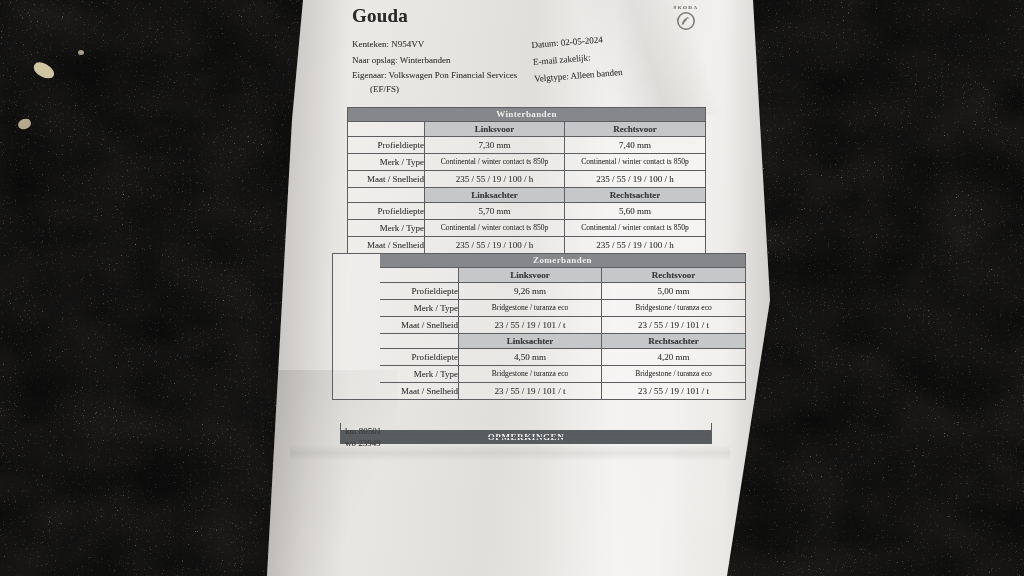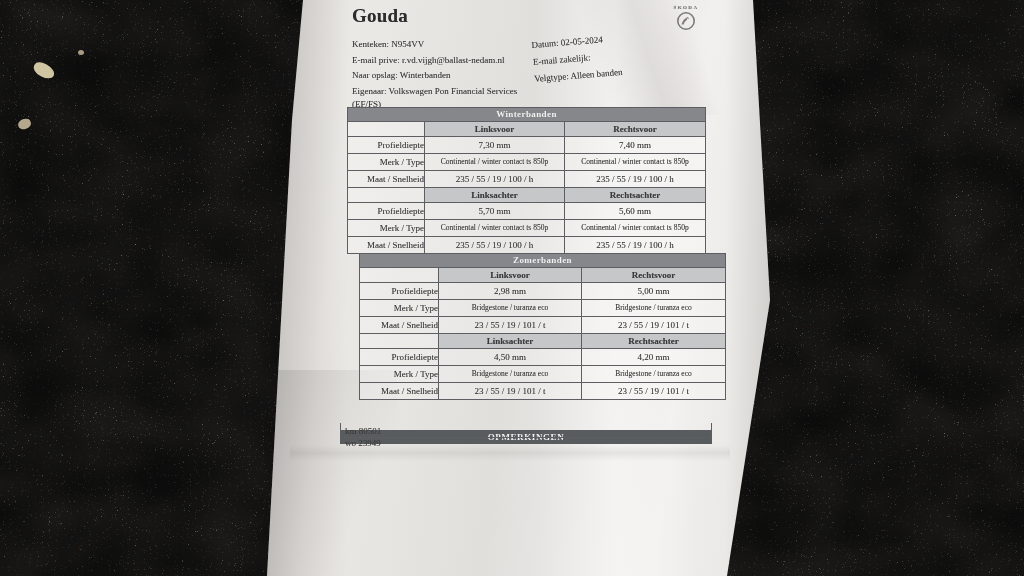--- a/index.html
+++ b/index.html
@@ -27,37 +27,37 @@
 
   .doc{position:absolute;inset:0;color:#3a3a3a;text-shadow:0 0 0.5px rgba(70,70,70,0.45);}
   .doc-title{position:absolute;left:352px;top:5px;font-size:19px;font-weight:bold;color:#2c2c2c;letter-spacing:0.2px;}
   .brand{position:absolute;left:664px;top:5px;width:44px;text-align:center;color:#7c7a76;}
   .brand-name{font-size:5px;font-weight:bold;letter-spacing:1.4px;}
   .brand svg{display:block;margin:1px auto 0;}
 
   .fields{position:absolute;font-size:9px;}
   .fl{left:352px;top:37px;width:226px;line-height:15.5px;}
   .fr{left:531px;top:37px;width:175px;line-height:17px;transform:rotate(-4.5deg);transform-origin:0 0;}
-  .l2{line-height:11px;}
+  .l2{line-height:11px;margin-left:18px;}
 
   .tbl{position:absolute;border:1px solid #5c5e61;font-size:9px;background:rgba(255,255,255,0.25);}
   .tbl-title{background:#85878a;color:#f4f4f3;font-weight:bold;text-align:center;
              height:13px;line-height:13px;font-size:9px;letter-spacing:0.4px;}
   .trow{display:flex;border-top:1px solid #5c5e61;}
   .cell{box-sizing:border-box;overflow:hidden;white-space:nowrap;}
   .c0{width:76px;padding-left:4px;text-align:right;}
   .c1{width:140px;border-left:1px solid #5c5e61;text-align:center;}
   .c2{width:141px;border-left:1px solid #5c5e61;text-align:center;}
   .z .c0{width:78px;} .z .c1{width:143px;} .z .c2{width:144px;}
   .sub{height:14px;line-height:14px;}
   .sub .c1,.sub .c2{background:#c6c7c8;font-weight:bold;}
   .dr{height:16px;line-height:16px;}
   .small{font-size:7.5px;}
   #tbl-winter{left:347px;top:107px;}
-  #tbl-zomer{left:359px;top:253px;}
+  #tbl-zomer{left:332px;top:253px;padding-left:47px;}
 
   .opm-bar{position:absolute;left:340px;top:409px;width:372px;height:14px;background:#595c5e;
            color:#f3f3f2;font-weight:bold;text-align:center;line-height:14px;font-size:9px;letter-spacing:0.6px;margin-top:21px;}
   .opm-box{position:absolute;left:340px;top:423px;width:372px;height:15px;border:1px solid #5c5e61;border-top:none;
            box-sizing:border-box;font-size:9px;line-height:12px;padding:2px 16px 0 4px;}
   .akk-box{position:absolute;left:338px;top:460px;width:376px;height:72px;border:1px solid #5c5e61;
            box-sizing:border-box;font-size:9.5px;padding:3px 0 0 4px;}
 </style>
 </head>
 <body>
@@ -100,21 +100,20 @@
         <div class="brand-name">ŠKODA</div>
         <svg width="20" height="20" viewBox="0 0 20 20">
           <circle cx="10" cy="10" r="8.2" fill="none" stroke="#7c7a76" stroke-width="1.6"></circle>
           <path d="M5.6,13.6 C6.1,10.5 8.1,7.4 11.6,5.9 L13.1,7.5 C10.1,9.1 8.1,11.1 7.6,13.6 Z" fill="#7c7a76"></path>
           <circle cx="11.6" cy="8.1" r="0.9" fill="#e8e6e3"></circle>
         </svg>
       </div>
 
       <div class="fields fl">
         <div class="field"><span>Kenteken:</span> <span>N954VV</span></div>
-        <div class="field"><span>E-mail prive:</span> <span>r.vd.vijgh@ballast-nedam.nl</span></div>
         <div class="field"><span>Naar opslag:</span> <span>Winterbanden</span></div>
         <div class="field"><span>Eigenaar:</span> <span>Volkswagen Pon Financial Services</span>
           <div class="l2">(EF/FS)</div>
         </div>
       </div>
 
       <div class="fields fr">
         <div class="field"><span>Datum:</span> <span>02-05-2024</span></div>
         <div class="field"><span>E-mail zakelijk:</span> <span></span></div>
         <div class="field"><span>Velgtype:</span> <span>Alleen banden</span></div>
@@ -169,21 +168,21 @@
       <div class="tbl z" id="tbl-zomer">
         <div class="tbl-title">Zomerbanden</div>
 
         <div class="trow sub">
           <div class="cell c0"></div>
           <div class="cell c1">Linksvoor</div>
           <div class="cell c2">Rechtsvoor</div>
         </div>
         <div class="trow dr">
           <div class="cell c0">Profieldiepte</div>
-          <div class="cell c1">2,98 mm</div>
+          <div class="cell c1">9,26 mm</div>
           <div class="cell c2">5,00 mm</div>
         </div>
         <div class="trow dr">
           <div class="cell c0">Merk / Type</div>
           <div class="cell c1 small">Bridgestone / turanza eco</div>
           <div class="cell c2 small">Bridgestone / turanza eco</div>
         </div>
         <div class="trow dr">
           <div class="cell c0">Maat / Snelheid</div>
           <div class="cell c1">23 / 55 / 19 / 101 / t</div>

